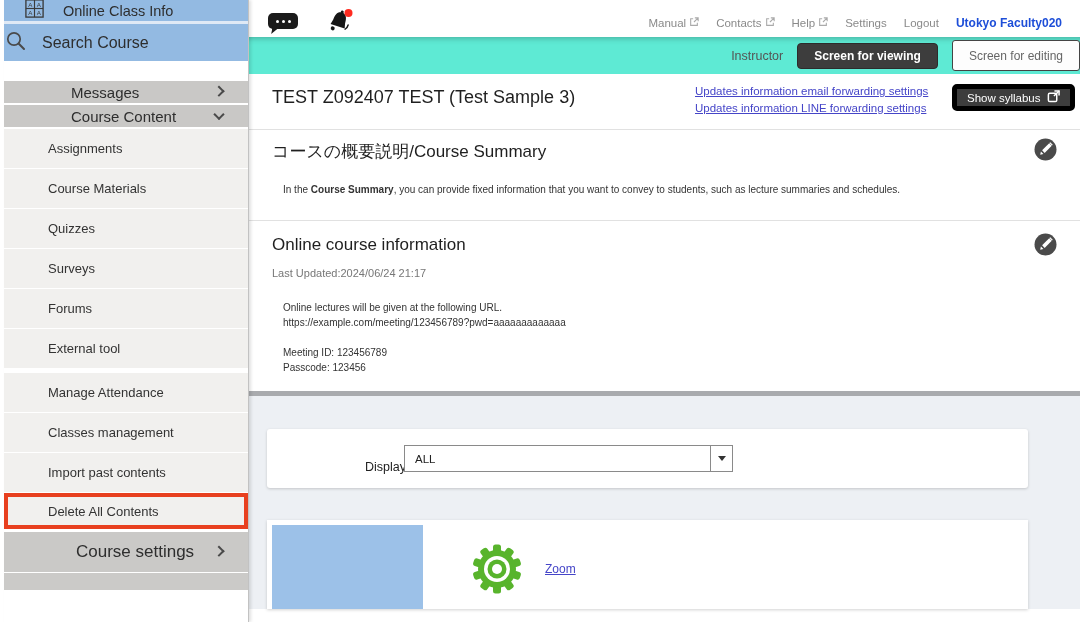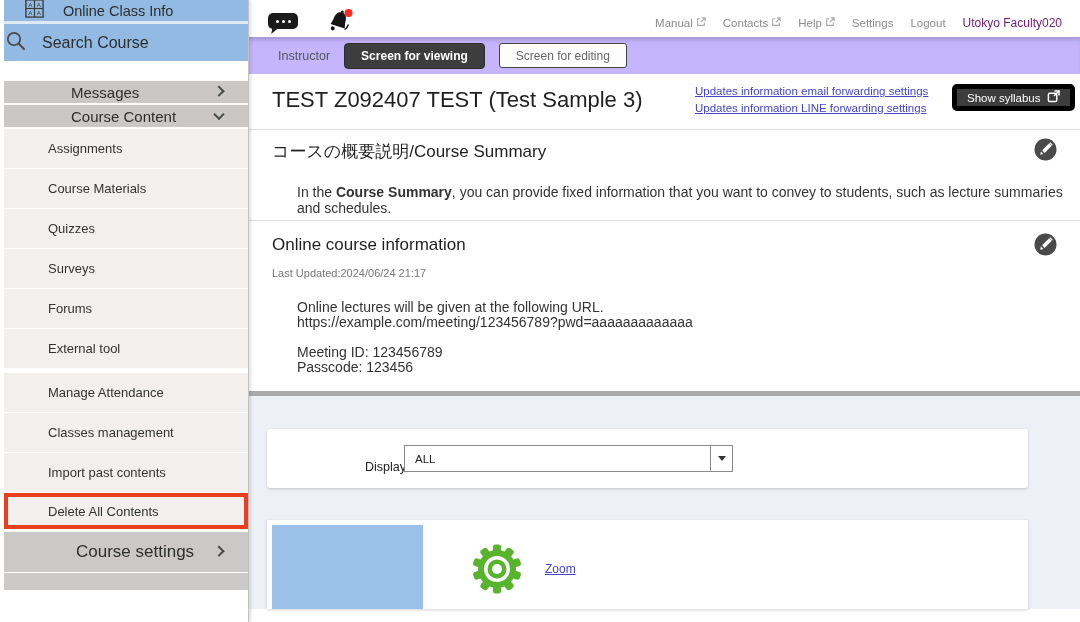--- a/index.html
+++ b/index.html
@@ -35,46 +35,46 @@
   .topbar { position:relative; height:37px; background:#fff; }
   .chat-icon { position:absolute; left:23px; top:13px; width:30px; height:16px; background:#1b1b1b;
                border-radius:5px; display:flex; align-items:center; justify-content:center; gap:3px; }
   .chat-icon i { width:3px; height:3px; border-radius:50%; background:#fff; }
   .chat-icon::after { content:""; position:absolute; left:4px; bottom:-5px;
                       border:4px solid transparent; border-top-color:#1b1b1b; border-left-color:#1b1b1b;
                       transform:skewX(-12deg); }
   .bell-wrap { position:absolute; left:78px; top:6px; width:32px; height:32px; }
   .nav-links { position:absolute; right:18px; top:0; height:45px; display:flex; align-items:center; gap:17px; }
   .nav-link { font-size:11.5px; color:#8a8a8a; display:flex; align-items:center; gap:3px; cursor:pointer; }
-  .nav-user { font-size:12px; color:#701a75; font-weight:normal; }
+  .nav-user { font-size:12px; color:#1d4ed8; font-weight:bold; }
   .ext { display:inline-block; }
 
   
-  .tabstrip { position:relative; height:37px; background:#c4b5fd;
-              box-shadow:inset 0 6px 6px -5px rgba(0,0,0,.28); display:flex; align-items:center; }
+  .tabstrip { position:relative; height:37px; background:#5eead4;
+              box-shadow:inset 0 6px 6px -5px rgba(0,0,0,.28); display:flex; align-items:center;justify-content:flex-end; }
   .role-lbl { margin-left:33px; font-size:12.5px; color:#555; }
   .btn-dark { margin-left:14px; height:25px; padding:12px 16px; background:#3d3d3d; color:#fff;
               border:1px solid #2c2c2c; border-radius:4px; font-size:12px; font-weight:bold;
               display:flex; align-items:center; cursor:pointer; }
-  .btn-outline { margin-left:14px; height:25px; padding:0 16px; background:#fdfdfd; color:#666;
+  .btn-outline { margin-left:14px; height:31px; padding:0 16px; background:#fdfdfd; color:#666;
                  border:1px solid #444; border-radius:3px; font-size:12px;
                  display:flex; align-items:center; cursor:pointer; }
 
   
   .content { position:relative; height:322px; background:#fff; border-bottom:5px solid #a9abae; }
-  .course-title { position:absolute; left:27px; top:13px; font-size:22px; font-weight:500; color:#1f1f1f; }
+  .course-title { position:absolute; left:27px; top:13px; font-size:18px; font-weight:500; color:#1f1f1f; }
   .updates { position:absolute; left:450px; top:9px; line-height:17px; }
   .updates a { display:block; font-size:11.5px; color:#4545c8; text-decoration:underline; cursor:pointer; }
   .syllabus-btn { position:absolute; left:707px; top:10px; height:27px; padding:0 10px;
                   background:#3d3d3d; color:#fff; border:5px solid #000000; border-radius:5px;
                   font-size:11.5px; font-weight:normal; display:flex; align-items:center; gap:6px; cursor:pointer; }
   .divider { position:absolute; left:0; width:100%; height:1px; background:#e1e1e1; }
   .sec-head { position:absolute; left:27px; font-size:17px; font-weight:500; color:#1f1f1f; }
   .edit-btn { position:absolute; left:789px; width:23px; height:23px; cursor:pointer; }
-  .body-text { position:absolute; left:52px; font-size:14px; color:#333; }
+  .body-text { position:absolute; left:38px; font-size:10px; color:#333;text-align:center; }
   .muted { position:absolute; left:27px; font-size:11px; color:#777; }
   .mono-line { line-height:15px; }
 
   
   .grayarea { position:relative; height:213px; background:#edf0f4; }
   .card { position:absolute; left:22px; width:761px; background:#fff; border-radius:3px;
           box-shadow:0 1px 3px rgba(0,0,0,.18); }
   .card.filter { top:33px; height:59px; }
   .filter-lbl { position:absolute; left:50px; top:8px; height:59px; display:flex; align-items:center;
                 font-size:12.5px; color:#222;margin-left:48px; }

